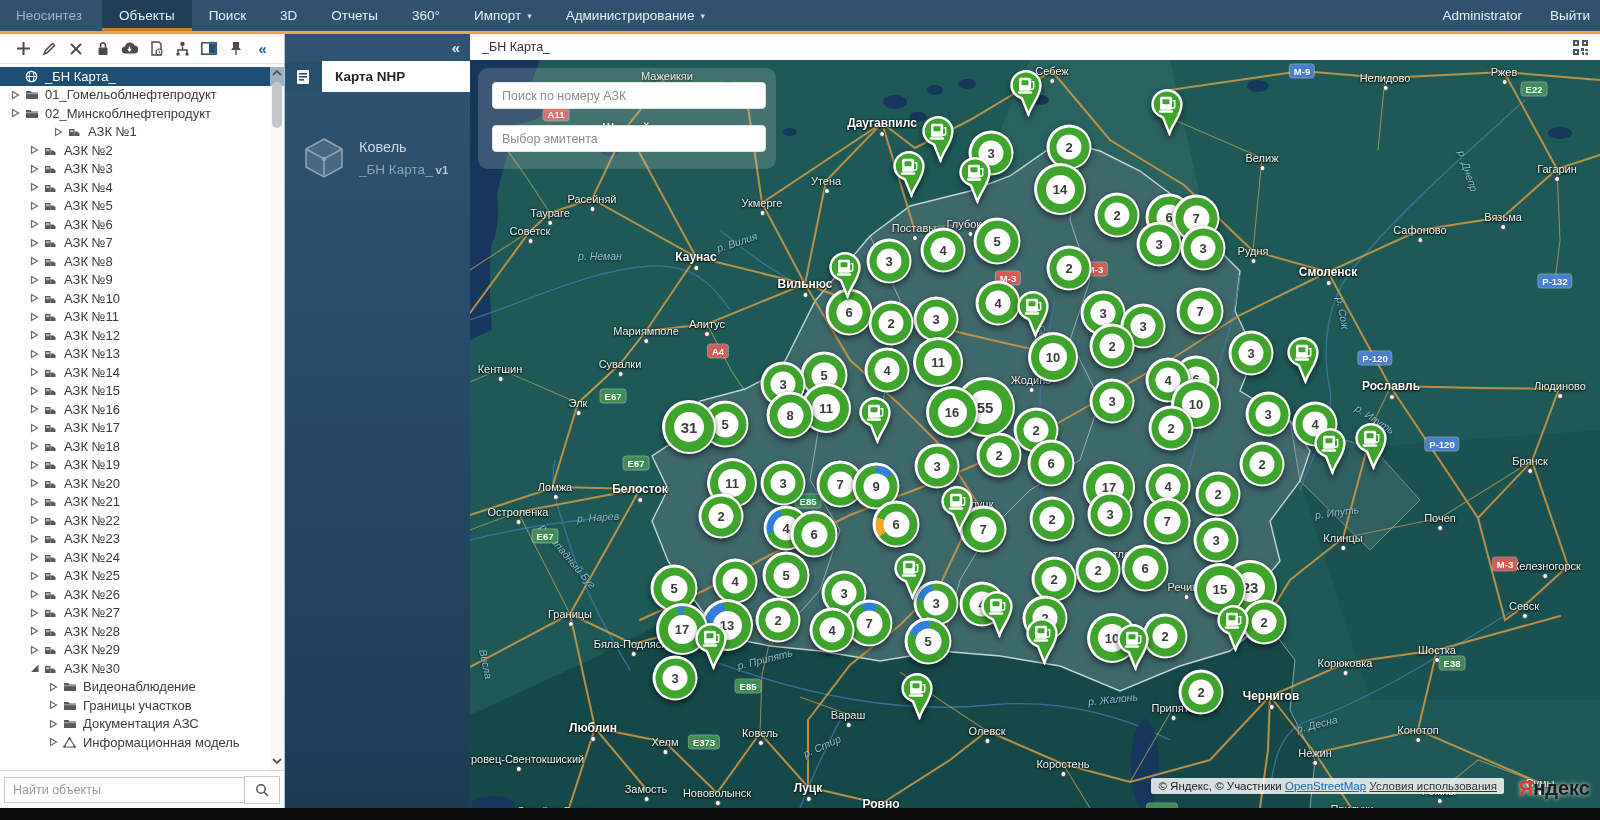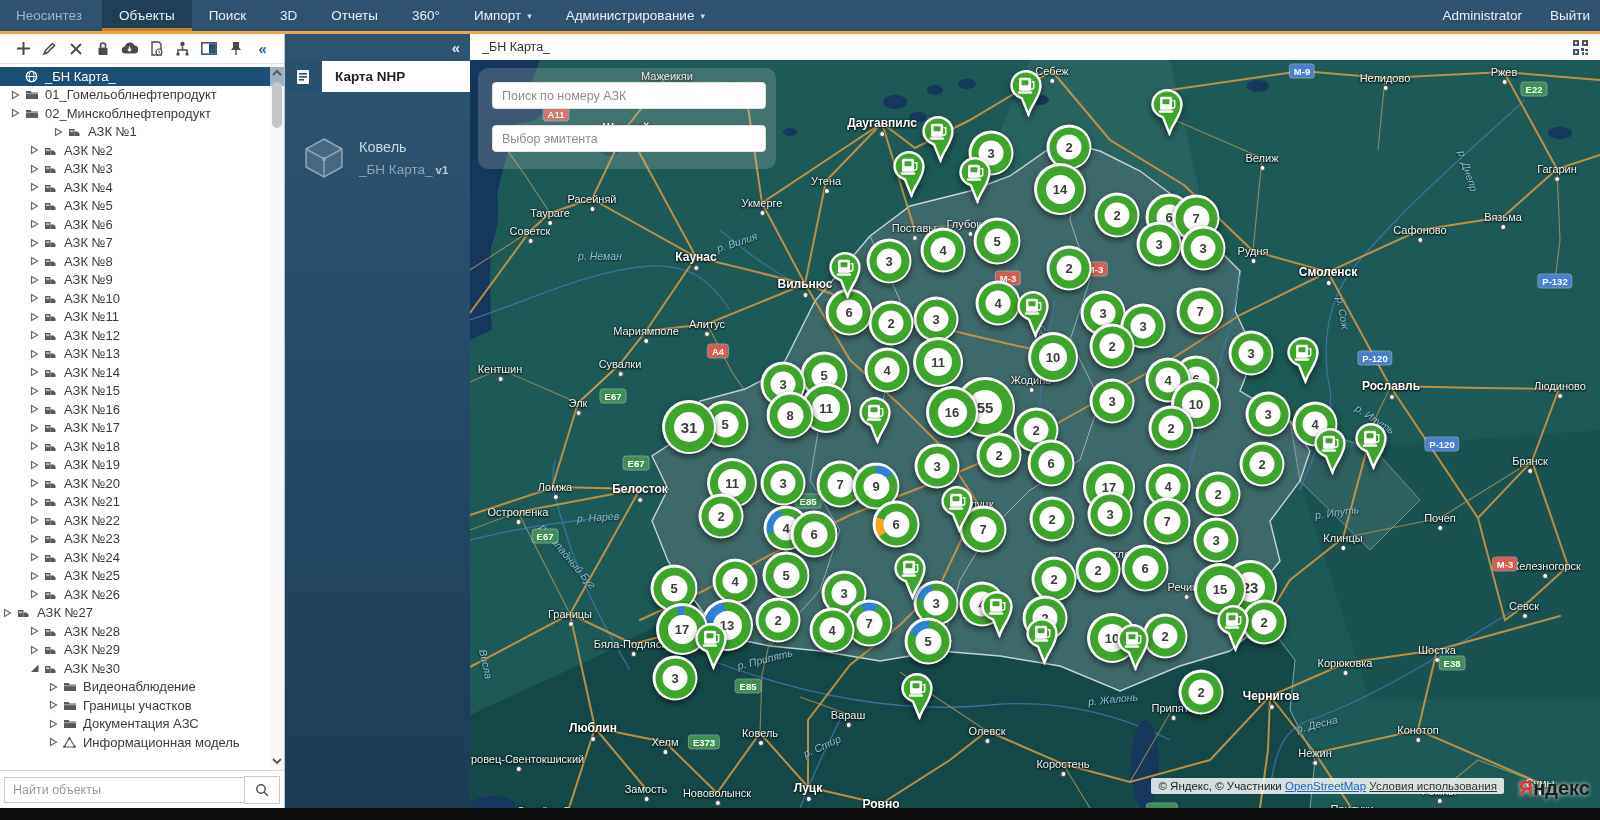--- a/index.html
+++ b/index.html
@@ -580,21 +580,21 @@
         </span>
         <span class="ticon">
           <svg width="13" height="11">
             <path d="M1 10 V3 h5.5 v7 Z" fill="#565b60"></path>
             <path d="M6.5 5.5 h3 l2 2 V10 h-5 Z" fill="#565b60"></path>
             <rect x="2" y="4.2" width="3.5" height="2" fill="#fff" opacity=".6"></rect>
           </svg>
         </span>
         <span>АЗК №26</span>
       </div>
-      <div class="trow" style="">
+      <div class="trow" style="padding-left: 27px;">
         <span class="arr">
           <svg width="9" height="10">
             <polygon points="1.5,1.5 7.5,5 1.5,8.5" fill="none" stroke="#6a6a6a" stroke-width="1.2"></polygon>
           </svg>
         </span>
         <span class="ticon">
           <svg width="13" height="11">
             <path d="M1 10 V3 h5.5 v7 Z" fill="#565b60"></path>
             <path d="M6.5 5.5 h3 l2 2 V10 h-5 Z" fill="#565b60"></path>
             <rect x="2" y="4.2" width="3.5" height="2" fill="#fff" opacity=".6"></rect>

